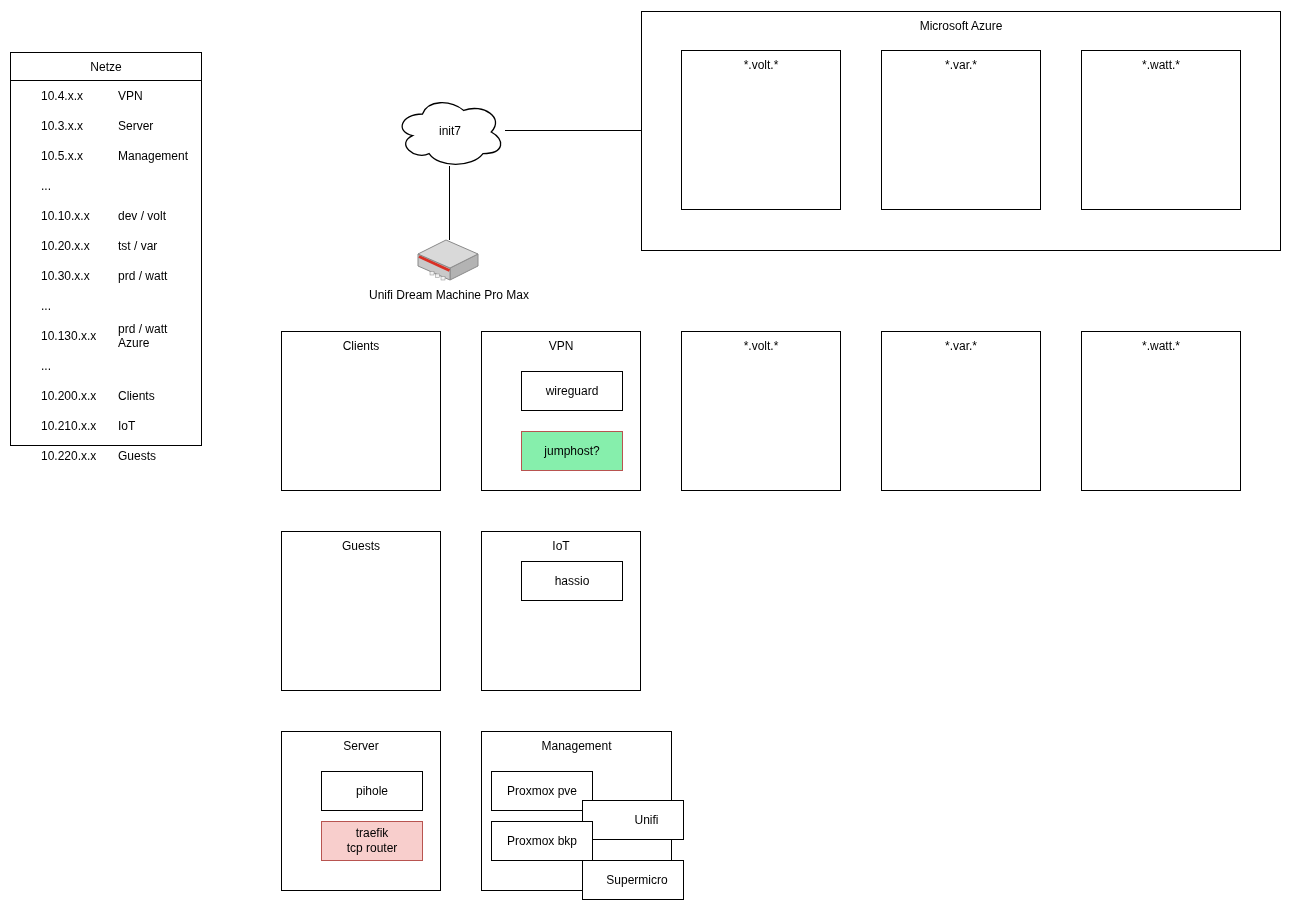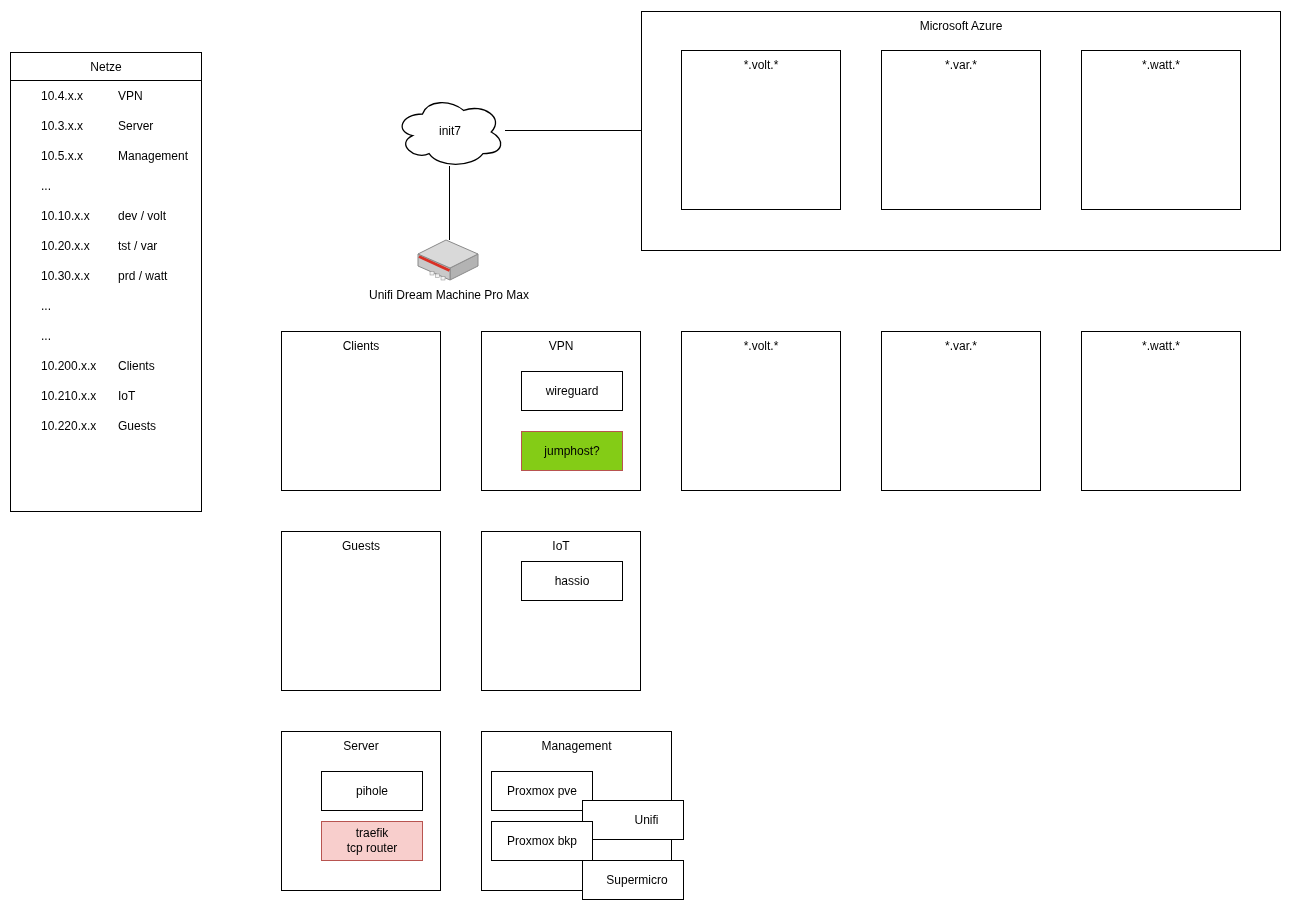--- a/index.html
+++ b/index.html
@@ -12,21 +12,21 @@
 
   
   .node { position: absolute; width: 102px; height: 40px; border: 1px solid #000; background: #fff;
           box-sizing: border-box; display: flex; align-items: center; justify-content: center;
           text-align: center; white-space: pre-line; line-height: 1.25; }
 
   
   .connector { position: absolute; background: #000; }
 
   
-  .netze { position: absolute; left: 10px; top: 52px; width: 192px; height: 460px;
+  .netze { position: absolute; left: 10px; top: 52px; width: 192px; height: 394px;
            border: 1px solid #000; box-sizing: border-box; background: #fff; }
   .netze-title { height: 28px; display: flex; align-items: center; justify-content: center;
                  border-bottom: 1px solid #000; box-sizing: border-box; }
   .nrow { height: 30px; display: flex; align-items: center; }
   .nip { width: 77px; padding-left: 8px; flex: none; margin-left: 22px; }
   .nname { flex: 1; }
 
   .label { position: absolute; text-align: center; white-space: nowrap; }
   svg { position: absolute; display: block; }
 </style>
@@ -61,20 +61,24 @@
         <span class="nip">10.20.x.x</span>
         <span class="nname">tst / var</span>
       </div>
     <div class="nrow">
         <span class="nip">10.30.x.x</span>
         <span class="nname">prd / watt</span>
       </div>
     <div class="nrow">
         <span class="nip">...</span>
         <span class="nname"></span>
+      </div>
+    <div class="nrow">
+        <span class="nip">10.130.x.x</span>
+        <span class="nname">prd / watt Azure</span>
       </div>
     <div class="nrow">
         <span class="nip">...</span>
         <span class="nname"></span>
       </div>
     <div class="nrow">
         <span class="nip">10.200.x.x</span>
         <span class="nname">Clients</span>
       </div>
     <div class="nrow">
@@ -120,21 +124,21 @@
   </div>
 
   <div class="box" style="left:281px; top:331px; width:160px; height:160px;">
     <div class="box-title">Clients</div>
   </div>
 
   <div class="box" style="left:481px; top:331px; width:160px; height:160px;">
     <div class="box-title">VPN</div>
   </div>
   <div class="node" style="left:521px; top:371px;">wireguard</div>
-  <div class="node" style="left: 521px; top: 431px; background-color: #84cc16; border-color: rgb(184, 84, 80);">jumphost?</div>
+  <div class="node" style="left: 521px; top: 431px; background-color: #86efac; border-color: rgb(184, 84, 80);">jumphost?</div>
 
   <div class="box" style="left:681px; top:331px; width:160px; height:160px;">
     <div class="box-title">*.volt.*</div>
   </div>
   <div class="box" style="left:881px; top:331px; width:160px; height:160px;">
     <div class="box-title">*.var.*</div>
   </div>
   <div class="box" style="left:1081px; top:331px; width:160px; height:160px;">
     <div class="box-title">*.watt.*</div>
   </div>

